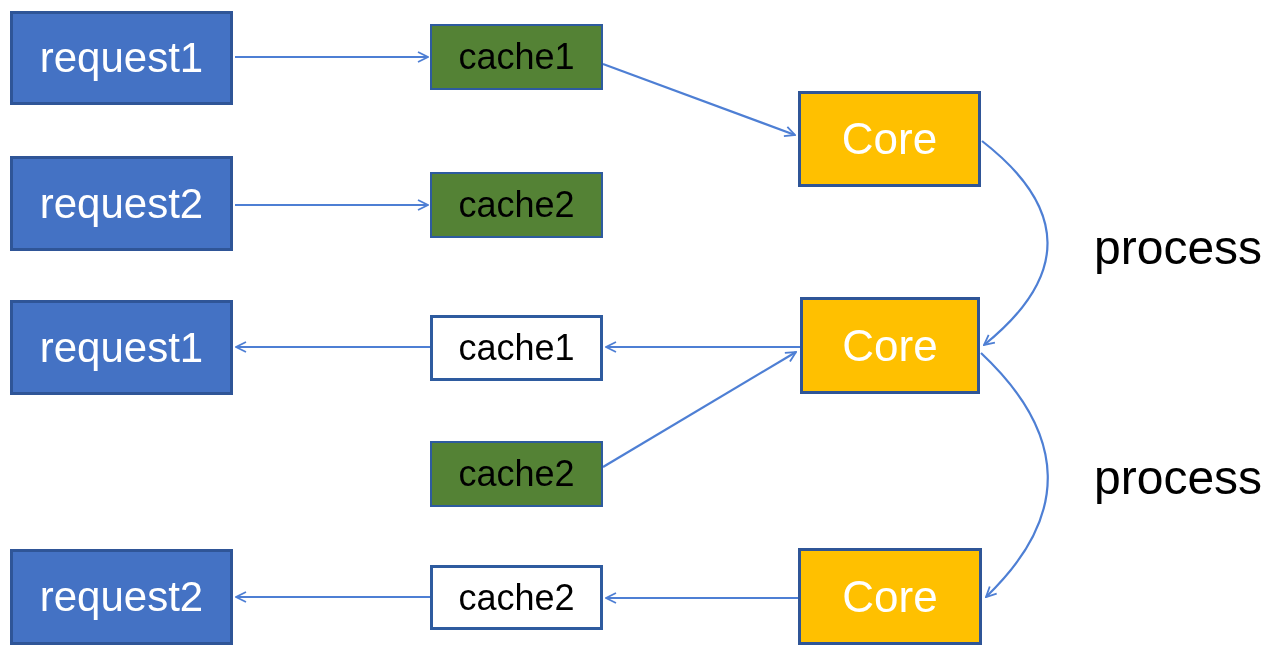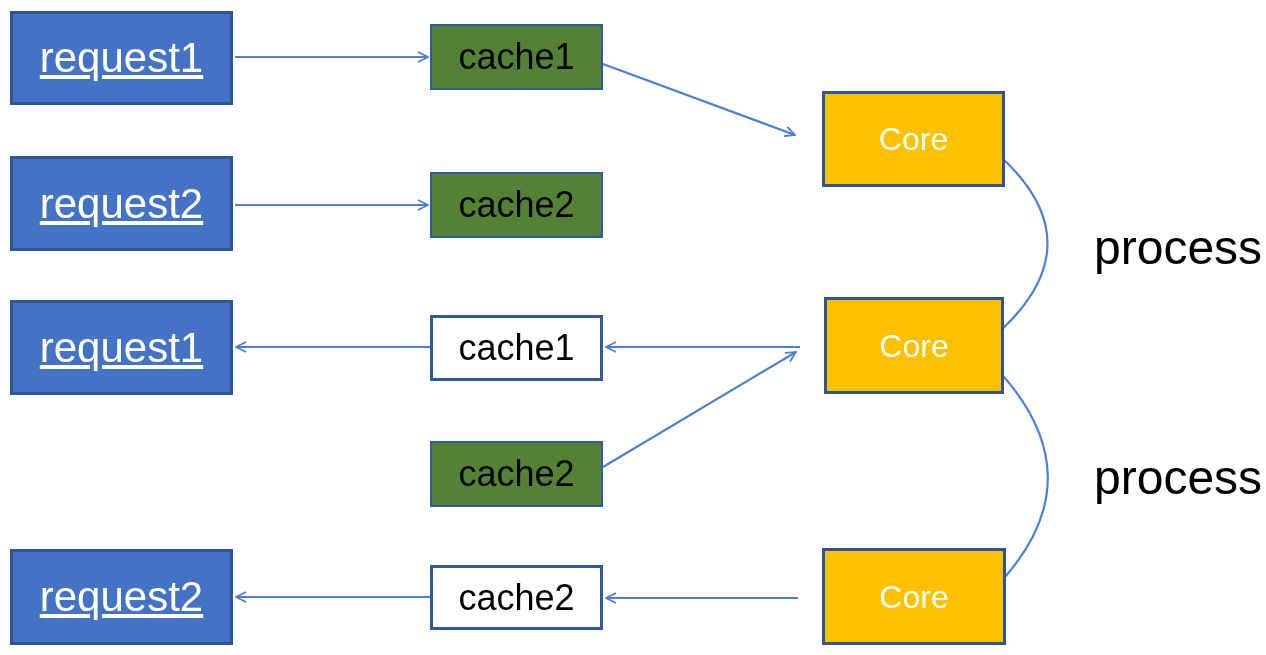--- a/index.html
+++ b/index.html
@@ -40,40 +40,38 @@
     align-items: center;
     justify-content: center;
     text-align: center;
     line-height: 1;
   }
   .node.request {
     background: var(--request-fill, #4472c4);
     border: 3px solid var(--request-border, #2f5597);
     color: var(--request-text, #ffffff);
     font-size: 42px;
-    text-decoration: underline;
   }
   .node.cache-green {
     background: var(--cache-green-fill, #548235);
     border: 2px solid var(--box-border-blue, #2f5597);
     color: var(--cache-text, #000000);
     font-size: 36px;
   }
   .node.cache-white {
     background: var(--cache-white-fill, #ffffff);
     border: 3px solid var(--box-border-blue, #2f5597);
     color: var(--cache-text, #000000);
     font-size: 36px;
   }
   .node.core {
     background: var(--core-fill, #ffc000);
     border: 3px solid var(--core-border, #2f5597);
     color: var(--core-text, #ffffff);
-    font-size: 32px;
-    margin-left: 24px;
+    font-size: 44px;
   }
   .annotation {
     position: absolute;
     color: var(--label-text, #000000);
     font-size: 48px;
     line-height: 1.1;
     white-space: nowrap;
   }
 </style>
 </head>

